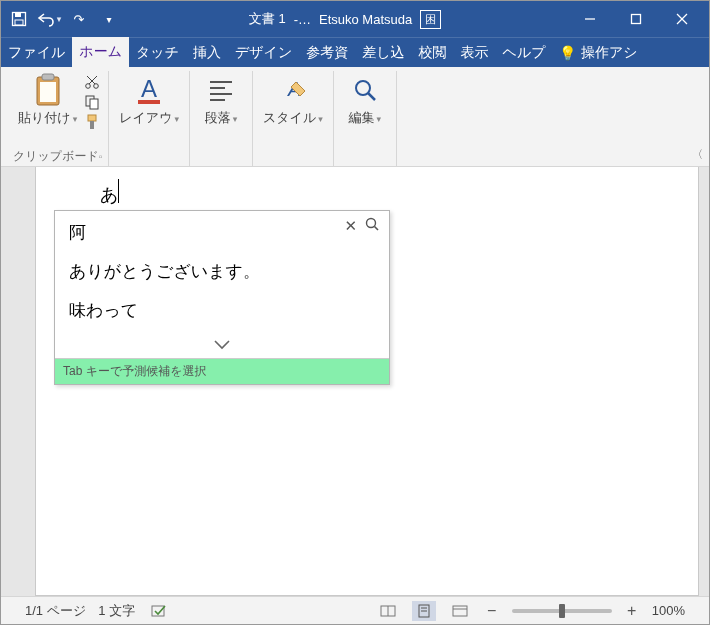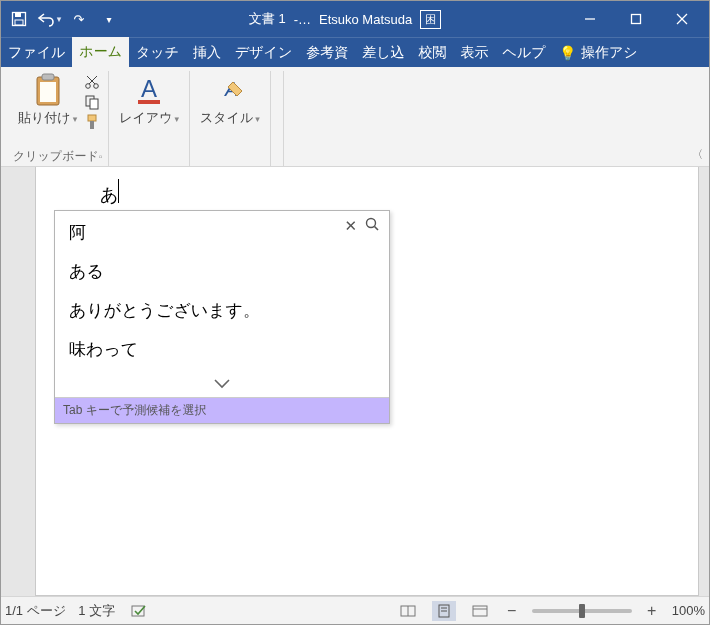--- a/index.html
+++ b/index.html
@@ -6,21 +6,21 @@
 body{background:#fff}
 .app{width:710px;height:625px;border:1px solid #999;display:flex;flex-direction:column;overflow:hidden;background:#fff}
 .titlebar{height:36px;background:#2b579a;color:#fff;display:flex;align-items:center;padding:0 4px;font-size:13px}
 .titlebar .qat{display:flex;align-items:center;gap:2px}
 .qat-btn{width:28px;height:28px;display:flex;align-items:center;justify-content:center;cursor:pointer}
 .title-text{flex:1;text-align:center;display:flex;align-items:center;justify-content:center;gap:8px;white-space:nowrap;overflow:hidden}
 .winbtns{display:flex}
 .winbtn{width:46px;height:36px;display:flex;align-items:center;justify-content:center;cursor:pointer}
 .tabs{height:30px;background:#2b579a;color:#fff;display:flex;align-items:stretch;font-size:14px}
 .tab{padding:1px 7px;display:flex;align-items:center;border-top:1px solid rgba(255,255,255,.15);cursor:pointer;white-space:nowrap}
-.tab.active{background:#f3f3f3;color:#4d7c0f;border-top:none}
+.tab.active{background:#f3f3f3;color:#4c1d95;border-top:none}
 .tab.tell{flex:1;gap:4px}
 .ribbon{height:100px;background:#f3f3f3;border-bottom:1px solid #d6d6d6;display:flex;align-items:stretch;padding:4px 6px 0 6px;position:relative}
 .group{display:flex;flex-direction:column;align-items:center;border-right:1px solid #d6d6d6;padding:0 6px}
 .group:last-of-type{border-right:none}
 .group .body{flex:1;display:flex;align-items:flex-start;gap:2px}
 .group-label{font-size:12px;color:#666;height:20px;display:flex;align-items:center;justify-content:center;width:100%}
 .bigbtn{display:flex;flex-direction:column;align-items:center;justify-content:center;gap:2px;padding:2px 4px;cursor:pointer;min-width:50px}
 .bigbtn .lbl{font-size:13px;color:#444;white-space:nowrap}
 .icon-box{width:34px;height:34px;display:flex;align-items:center;justify-content:center}
 .side-col{display:flex;flex-direction:column;gap:2px;padding-top:2px}
@@ -29,22 +29,22 @@
 .doc-area{flex:1;background:#e6e6e6;overflow:hidden;position:relative}
 .page{position:absolute;left:34px;top:0;right:10px;bottom:0;background:#fff;border:1px solid #c9c9c9;border-top:none}
 .typed{position:absolute;left:64px;top:16px;font-size:18px;color:#000}
 .cursor{position:absolute;left:82px;top:12px;width:1px;height:24px;background:#000}
 .ime{position:absolute;left:18px;top:43px;width:336px;background:#fff;border:1px solid #b5b5b5;box-shadow:2px 2px 4px rgba(0,0,0,.15)}
 .ime-head{display:flex;justify-content:flex-end;gap:8px;padding:6px 10px 0 10px}
 .ime-x,.ime-s{font-size:15px;color:#555;cursor:pointer}
 .ime-item{padding:8px 14px;font-size:17px;color:#000;cursor:pointer}
 .ime-first{margin-top:-22px}
 .ime-more{display:flex;align-items:center;justify-content:center;height:28px;color:#666;cursor:pointer}
-.ime-hint{border-top:1px solid #ccc;background:#c4b5fd;font-size:12px;color:#555;padding:4px 8px}
-.status{height:28px;background:#f3f3f3;border-top:1px solid #d6d6d6;display:flex;align-items:center;font-size:13px;color:#444;padding:0 4px;gap:12px}
+.ime-hint{border-top:1px solid #ccc;background:#86efac;font-size:12px;color:#555;padding:4px 8px}
+.status{height:28px;background:#f3f3f3;border-top:1px solid #d6d6d6;display:flex;align-items:center;font-size:13px;color:#444;padding:0 24px;gap:12px}
 .status .spacer{flex:1}
 .viewbtn{width:24px;height:20px;display:flex;align-items:center;justify-content:center;cursor:pointer;color:#777}
 .viewbtn.active{background:#d0d7e5}
 .slider{width:100px;height:4px;background:#bdbdbd;position:relative;border-radius:2px}
 .slider .thumb{position:absolute;top:-5px;left:50%;width:6px;height:14px;background:#666;border-radius:1px;transform:translateX(-50%)}
 .zoomop{cursor:pointer;font-size:16px;color:#555;width:16px;text-align:center}
 .dd{font-size:9px;color:#888;margin-left:2px}
 svg{display:block}
 </style>
 </head>
@@ -168,37 +168,64 @@
                 <text x="15" y="22" font-size="24" font-family="serif" text-anchor="middle" fill="#2b579a">A</text>
                 <rect x="4" y="25" width="22" height="4" fill="#d04434"></rect>
               </svg>
             </div>
       <div class="lbl"><span>レイアウ</span><span class="dd">▾</span></div>
     </div>
         </div>
     <div class="group-label"></div>
   </div>
 
+  <div class="group">
+    <div class="body">
+          <div class="bigbtn">
+      <div class="icon-box">
+              <svg width="28" height="24" viewBox="0 0 28 24">
+                <line x1="3" y1="4" x2="25" y2="4" stroke="#555" stroke-width="2"></line>
+                <line x1="3" y1="10" x2="18" y2="10" stroke="#555" stroke-width="2"></line>
+                <line x1="3" y1="16" x2="25" y2="16" stroke="#555" stroke-width="2"></line>
+                <line x1="3" y1="22" x2="18" y2="22" stroke="#555" stroke-width="2"></line>
+              </svg>
+            </div>
+      <div class="lbl"><span>段落</span><span class="dd">▾</span></div>
+    </div>
+        </div>
+    <div class="group-label"></div>
+  </div>
 
   <div class="group">
     <div class="body">
           <div class="bigbtn">
       <div class="icon-box">
               <svg width="30" height="28" viewBox="0 0 30 28">
                 <text x="10" y="20" font-size="20" font-style="italic" font-family="serif" fill="#2b579a">A</text>
                 <path d="M18 6 L27 15 L22 20 L13 11 Z" fill="#f2c779" stroke="#b88a3e"></path>
               </svg>
             </div>
       <div class="lbl"><span>スタイル</span><span class="dd">▾</span></div>
     </div>
         </div>
     <div class="group-label"></div>
   </div>
 
   <div class="group">
+    <div class="body">
+          <div class="bigbtn">
+      <div class="icon-box">
+              <svg width="26" height="26" viewBox="0 0 26 26">
+                <circle cx="11" cy="11" r="7" fill="none" stroke="#2b579a" stroke-width="2"></circle>
+                <line x1="16" y1="16" x2="23" y2="23" stroke="#2b579a" stroke-width="2.5"></line>
+              </svg>
+            </div>
+      <div class="lbl"><span>編集</span><span class="dd">▾</span></div>
+    </div>
+        </div>
     <div class="group-label"></div>
   </div>
 
   <div class="ribbon-collapse">〈</div>
 </div>
 
 <div class="doc-area">
   <div class="page">
     <div class="typed">あ</div>
     <div class="cursor"></div>
@@ -206,21 +233,20 @@
       <div class="ime-head">
         <span class="ime-x">✕</span>
         <span class="ime-s">
               <svg width="14" height="14" viewBox="0 0 14 14">
                 <circle cx="6" cy="6" r="4.5" fill="none" stroke="#555" stroke-width="1.4"></circle>
                 <line x1="9.5" y1="9.5" x2="13" y2="13" stroke="#555" stroke-width="1.6"></line>
               </svg>
             </span>
       </div>
       <div class="ime-item ime-first">阿</div>
-      <div class="ime-item">ある</div>
       <div class="ime-item">ありがとうございます。</div>
       <div class="ime-item">味わって</div>
       <div class="ime-more">
             <svg width="18" height="12" viewBox="0 0 18 12">
               <path d="M2 3 L9 10 L16 3" fill="none" stroke="#666" stroke-width="1.6"></path>
             </svg>
           </div>
       <div class="ime-hint">Tab キーで予測候補を選択</div>
     </div>
   </div>

